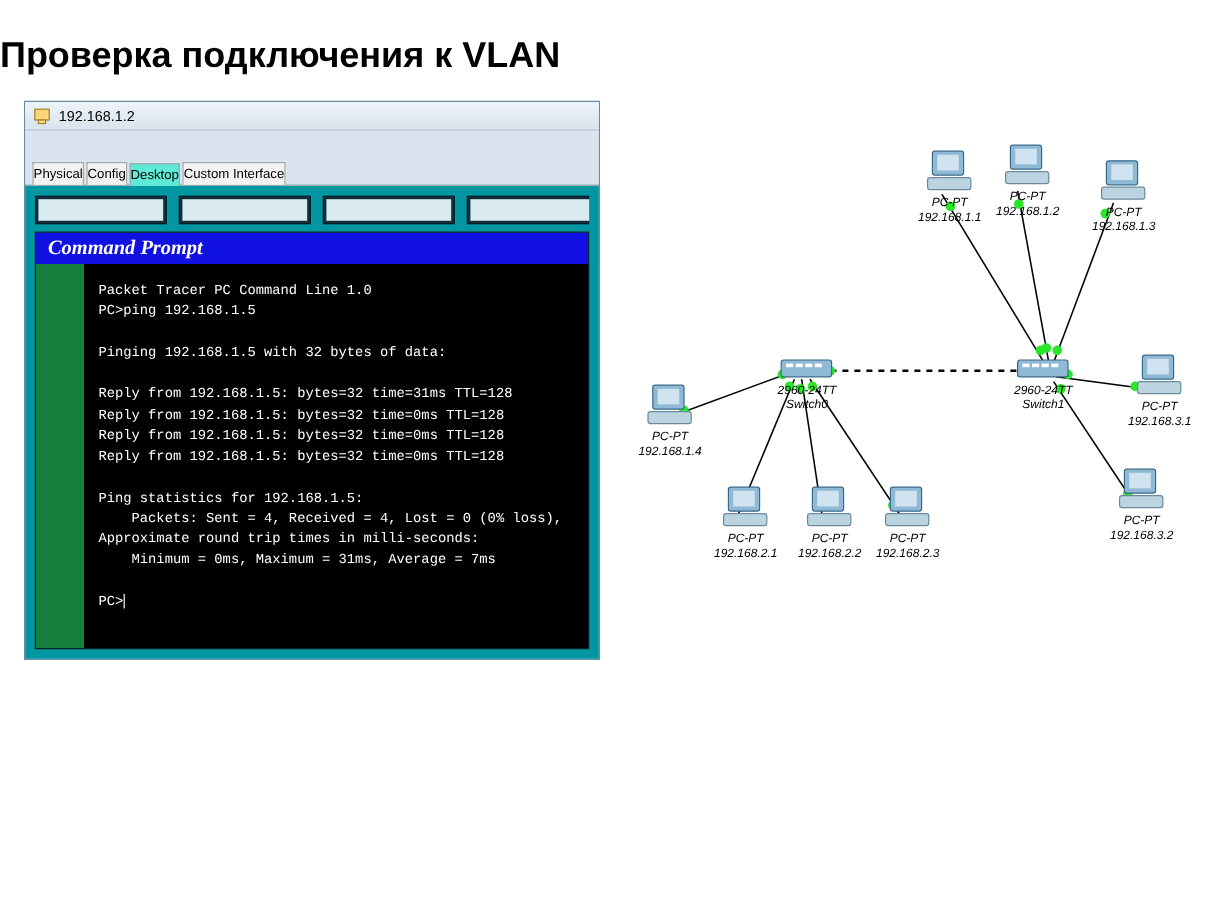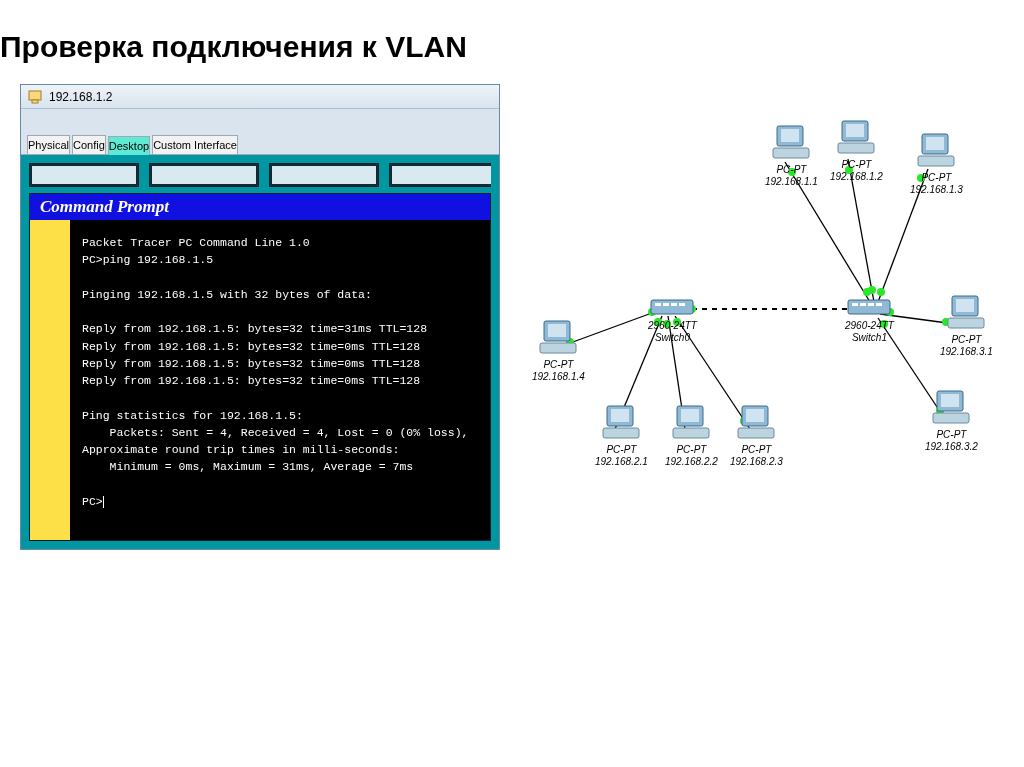--- a/index.html
+++ b/index.html
@@ -82,21 +82,21 @@
     padding: 2px;
   }
   .app-tile-inner {
     background: #d8e9ef;
     width: 100%;
     height: 100%;
   }
   .cmd-window {
     margin-top: 6px;
     border: 1px solid #072029;
-    background: #fde047;
+    background: #15803d;
   }
   .cmd-title {
     background: #1010e0;
     color: #fff;
     font-weight: bold;
     font-style: italic;
     font-size: 17px;
     padding: 3px 10px;
     font-family: 'Times New Roman', serif;
   }

